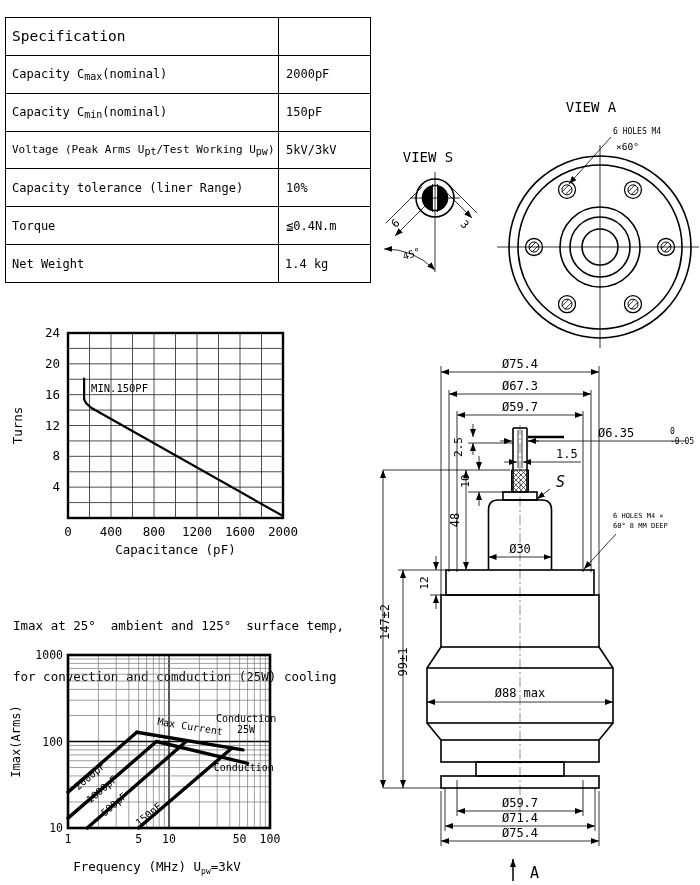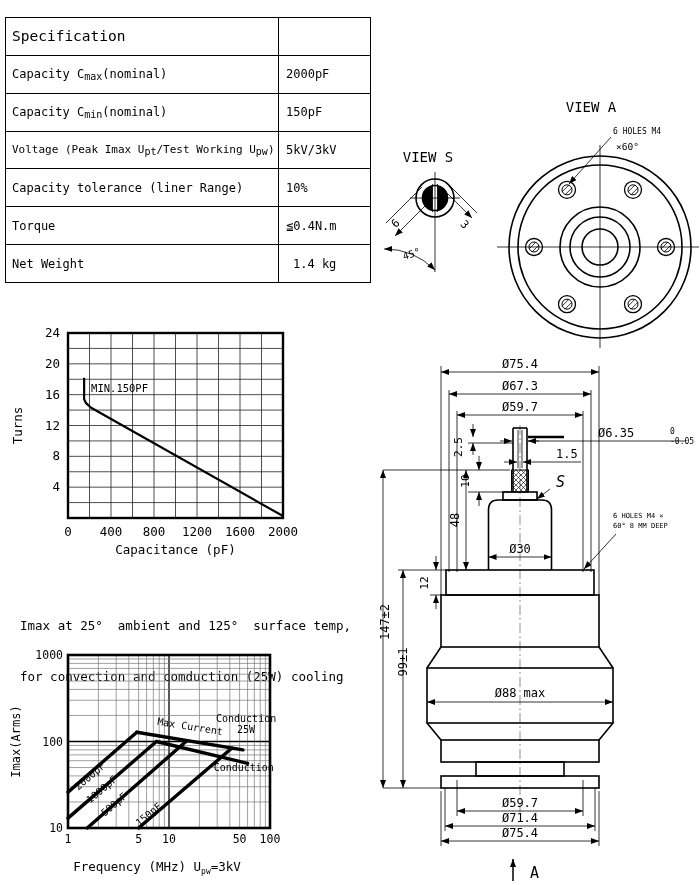--- a/index.html
+++ b/index.html
@@ -7,21 +7,21 @@
         font-family:"DejaVu Sans Mono",monospace;color:#000;}
   
   #spec{position:absolute;left:5px;top:17px;width:366px;height:266px;border-collapse:collapse;
         table-layout:fixed;}
   #spec td{border:1.6px solid #000;height:25.4px;font-size:12px;padding:0 0 0 6px;
            white-space:nowrap;overflow:hidden;}
   #spec td.val{padding-left:7px;}
   #spec td.hdr{font-size:14.5px;}
   .sub{font-size:10px;vertical-align:-2px;}
   
-  #midnote{position:absolute;left:20px;top:583px;font-size:12.5px;line-height:17px;white-space:pre;}
+  #midnote{position:absolute;left:13px;top:583px;font-size:12.5px;line-height:17px;white-space:pre;}
   
   svg{position:absolute;overflow:visible;}
   svg text{font-family:"DejaVu Sans Mono",monospace;fill:#000;}
   .oln{stroke:#000;stroke-width:1.6;fill:none;}
   .thin{stroke:#000;stroke-width:0.8;fill:none;}
   .cl{stroke:#444;stroke-width:0.6;stroke-dasharray:10 3 2 3;}
   .dimtxt{font-size:12px;}
 </style>
 </head>
 <body>
@@ -36,34 +36,34 @@
     </tr>
     <tr>
       <td><span>Capacity C</span><span class="sub">max</span><span>(nominal)</span></td>
       <td class="val">2000pF</td>
     </tr>
     <tr>
       <td><span>Capacity C</span><span class="sub">min</span><span>(nominal)</span></td>
       <td class="val">150pF</td>
     </tr>
     <tr>
-      <td style="font-size:11px"><span>Voltage (Peak Imax U</span><span class="sub">pt</span><span>/Test Working U</span><span class="sub">pw</span><span>)</span></td>
+      <td style="font-size:11px"><span>Voltage (Peak Arms U</span><span class="sub">pt</span><span>/Test Working U</span><span class="sub">pw</span><span>)</span></td>
       <td class="val">5kV/3kV</td>
     </tr>
     <tr>
       <td><span>Capacity tolerance (liner Range)</span></td>
       <td class="val">10%</td>
     </tr>
     <tr>
       <td><span>Torque</span></td>
       <td class="val">≦0.4N.m</td>
     </tr>
     <tr>
       <td><span>Net Weight</span></td>
-      <td class="val" style="padding-left:14px">1.4 kg</td>
+      <td class="val" style="padding-left:6px">1.4 kg</td>
     </tr>
   </tbody>
     </table>
 
   <svg id="views" style="left:378px;top:120px" width="115" height="160" viewBox="0 0 115 160">
     <defs>
       <marker id="arrS" markerWidth="10" markerHeight="8" refX="8" refY="3" orient="auto-start-reverse" markerUnits="userSpaceOnUse">
           <path d="M0,0L8,3L0,6Z"></path>
         </marker>
     </defs>

